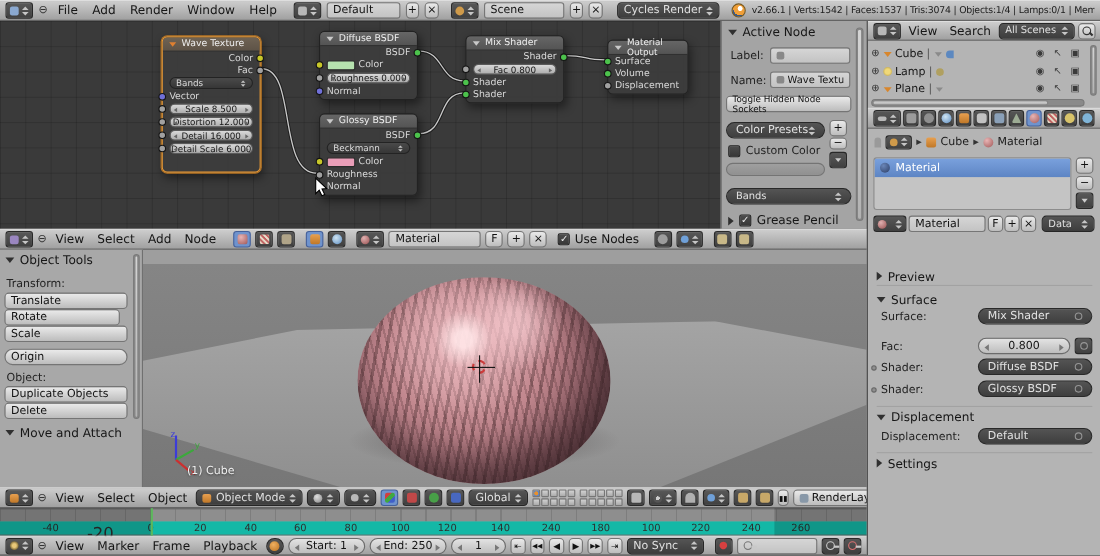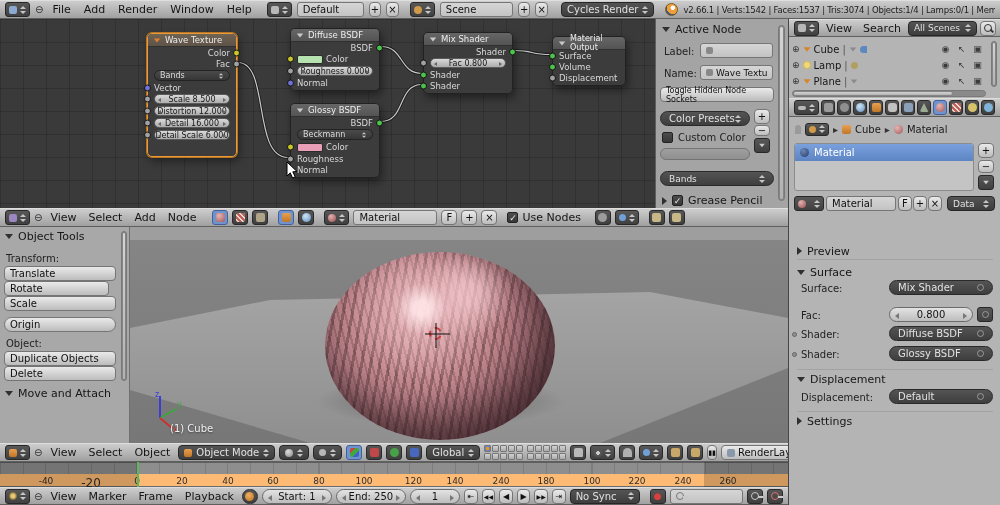--- a/index.html
+++ b/index.html
@@ -539,30 +539,30 @@
         <i style="background:#c8a868"></i>
       </span>
     <span class="lbtn" style="width:22px;font-size:7px;padding:0">▮▮</span>
     <span class="lbtn" style="width:90px;justify-content:flex-start">
         <i class="isq" style="background:#8898a8;width:8px;height:8px"></i>
         <span>RenderLayer</span>
       </span>
   </div>
 
   <div class="r" style="left:0;top:462px;width:788px;height:12px;background:#8e8e8e;background-image:repeating-linear-gradient(90deg,rgba(0,0,0,.12) 0 1px,transparent 1px 22.75px);border-top:1px solid #5f5f5f"></div>
-  <div class="r" style="left:0;top:474px;width:788px;height:13px;background:#fdba74;border-bottom:1px solid #6a6a6a">
+  <div class="r" style="left:0;top:474px;width:788px;height:13px;background:#14b8a6;border-bottom:1px solid #6a6a6a">
     <span class="r" style="left:34px;top:2px;width:24px;text-align:center;font-size:9px;color:#2e2e2e">-40</span>
-    <span class="r" style="left:79px;top:2px;width:24px;text-align:center;font-size:12px;color:#2e2e2e">-20</span>
+    <span class="r" style="left:79px;top:2px;width:24px;text-align:center;font-size:15px;color:#2e2e2e">-20</span>
     <span class="r" style="left:125px;top:2px;width:24px;text-align:center;font-size:9px;color:#2e2e2e">0</span>
     <span class="r" style="left:170px;top:2px;width:24px;text-align:center;font-size:9px;color:#2e2e2e">20</span>
     <span class="r" style="left:216px;top:2px;width:24px;text-align:center;font-size:9px;color:#2e2e2e">40</span>
     <span class="r" style="left:261px;top:2px;width:24px;text-align:center;font-size:9px;color:#2e2e2e">60</span>
     <span class="r" style="left:307px;top:2px;width:24px;text-align:center;font-size:9px;color:#2e2e2e">80</span>
     <span class="r" style="left:352px;top:2px;width:24px;text-align:center;font-size:9px;color:#2e2e2e">100</span>
-    <span class="r" style="left:398px;top:2px;width:24px;text-align:right;font-size:9px;color:#2e2e2e">120</span>
+    <span class="r" style="left:398px;top:2px;width:24px;text-align:left;font-size:9px;color:#2e2e2e">120</span>
     <span class="r" style="left:443px;top:2px;width:24px;text-align:center;font-size:9px;color:#2e2e2e">140</span>
     <span class="r" style="left:489px;top:2px;width:24px;text-align:center;font-size:9px;color:#2e2e2e">240</span>
     <span class="r" style="left:534px;top:2px;width:24px;text-align:center;font-size:9px;color:#2e2e2e">180</span>
     <span class="r" style="left:580px;top:2px;width:24px;text-align:center;font-size:9px;color:#2e2e2e">100</span>
     <span class="r" style="left:625px;top:2px;width:24px;text-align:center;font-size:9px;color:#2e2e2e">220</span>
     <span class="r" style="left:671px;top:2px;width:24px;text-align:center;font-size:9px;color:#2e2e2e">240</span>
     <span class="r" style="left:716px;top:2px;width:24px;text-align:center;font-size:9px;color:#2e2e2e">260</span>
   </div>
   <div class="r" style="left:0;top:462px;width:138px;height:25px;background:rgba(0,0,0,.18)"></div>
   <div class="r" style="left:704px;top:462px;width:84px;height:25px;background:rgba(0,0,0,.18)"></div>

